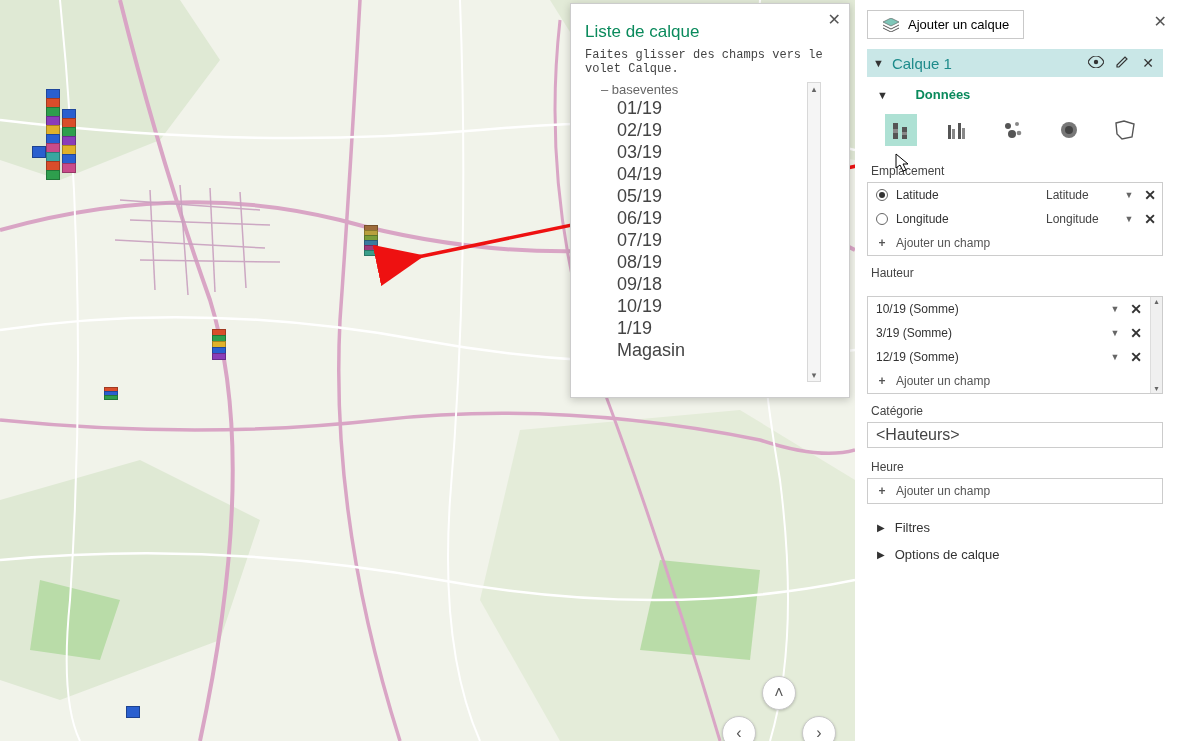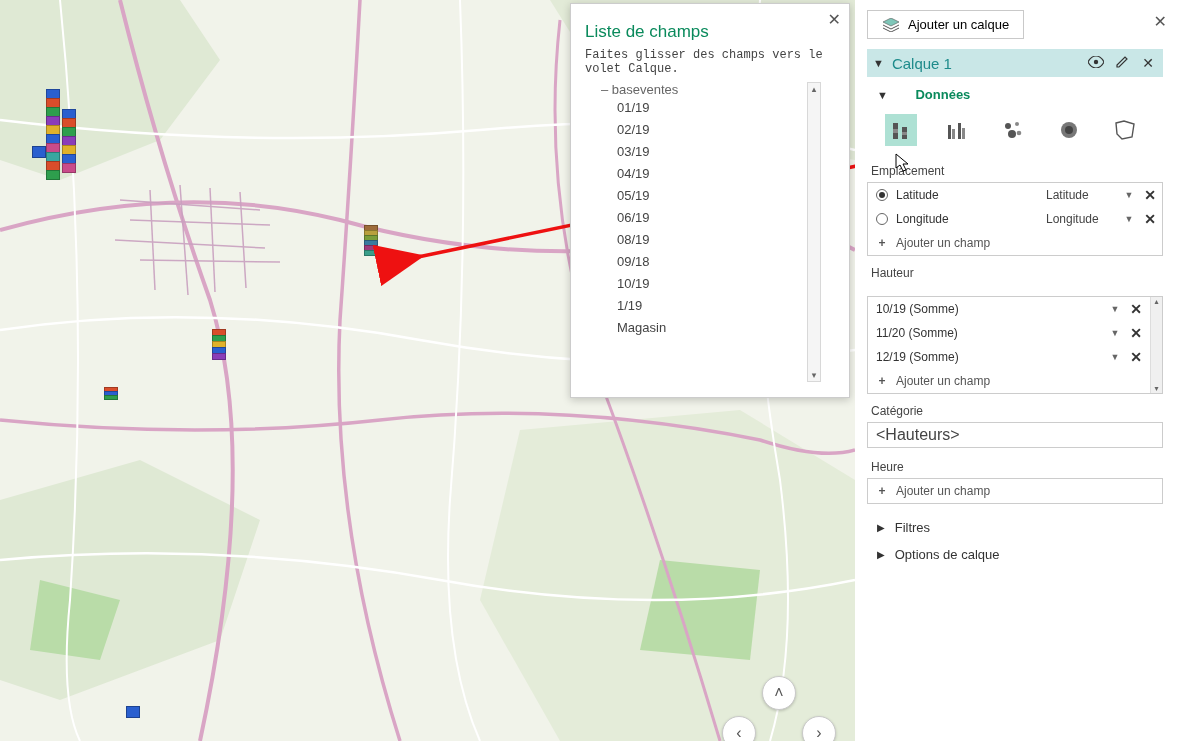--- a/index.html
+++ b/index.html
@@ -10,21 +10,21 @@
   .map-area svg { position:absolute; top:0; left:0; }
 
   
   .field-list { position: absolute; left: 570px; top: 3px; width: 280px; height: 395px; background: #fff; border: 1px solid #ccc; box-shadow: 0 2px 8px rgba(0,0,0,0.2); padding: 10px 14px 10px 14px; }
   .field-list .close-x { position: absolute; right: 8px; top: 6px; font-size: 16px; color: #555; cursor: pointer; font-family: Arial; }
   .field-list h4 { margin: 8px 0 6px 0; font-weight: 400; color: #0a8a5c; font-size: 17px; }
   .field-list .hint { font-size: 12px; color: #444; margin-bottom: 6px; font-family: Liberation Mono, monospace; }
   .field-list .tree { position: relative; height: 300px; overflow: hidden; border-right: 14px solid transparent; }
   .field-list .tree .root { font-size: 13px; color: #666; padding-left: 16px; }
   .field-list ul { list-style: none; margin: 0; padding: 0 0 0 32px; }
-  .field-list li { font-size: 13px; color: #444; line-height: 22px; cursor: grab; }
+  .field-list li { font-size: 18px; color: #444; line-height: 22px; cursor: grab; }
   .scrollbar-v { position:absolute; right:0; top:0; width:14px; height:100%; background:#f5f5f5; border:1px solid #d8d8d8; display:flex; flex-direction:column; justify-content:space-between; align-items:center; }
   .scrollbar-v .arrow { font-size:9px; color:#666; padding:1px; }
   .scrollbar-v .thumb { flex:1; }
 
   
   .right-panel { position:absolute; right:0; top:0; width:324px; height:741px; background:#fff; padding:10px 16px 10px 12px; overflow:hidden; }
   .right-panel .panel-close { position:absolute; right:12px; top:12px; font-size:16px; color:#555; cursor:pointer; }
   .add-layer-btn { display:inline-flex; align-items:center; gap:8px; padding:6px 14px; border:1px solid #c9c9c9; background:#fff; font-size:13px; cursor:pointer; margin-bottom:10px; }
   .add-layer-btn .ic { width:18px; height:14px; display:inline-block; }
 
@@ -174,31 +174,32 @@
   <defs>
     <marker id="arrh" markerWidth="14" markerHeight="12" refX="2" refY="6" orient="auto">
       <path d="M14 0 L0 6 L14 12 Z" fill="#e11"></path>
     </marker>
   </defs>
   <line x1="895" y1="158" x2="418" y2="257" stroke="#e11" stroke-width="3.5" marker-end="url(#arrh)"></line>
 </svg>
 
 <div class="field-list">
   <span class="close-x">✕</span>
-  <h4>Liste de champs</h4>
+  <h4>Liste de calque</h4>
   <div class="hint">Faites glisser des champs vers le volet Calque.</div>
   <div class="tree">
     <div class="root">– <span>baseventes</span></div>
     <ul>
       <li>01/19</li>
       <li>02/19</li>
       <li>03/19</li>
       <li>04/19</li>
       <li>05/19</li>
       <li>06/19</li>
+      <li>07/19</li>
       <li>08/19</li>
       <li>09/18</li>
       <li>10/19</li>
       <li>1/19</li>
       <li>Magasin</li>
     </ul>
     <div class="scrollbar-v">
       <span class="arrow">▴</span>
       <span class="thumb"></span>
       <span class="arrow">▾</span>
@@ -305,21 +306,21 @@
 
   
   <div class="group-label">Hauteur</div>
   <div class="field-box hauteur-box">
     <div class="row">
       <span class="fname">10/19 (Somme)</span>
       <span class="dd">▼</span>
       <span class="del">✕</span>
     </div>
     <div class="row">
-      <span class="fname">11/20 (Somme)</span>
+      <span class="fname">3/19 (Somme)</span>
       <span class="dd">▼</span>
       <span class="del">✕</span>
     </div>
     <div class="row">
       <span class="fname">12/19 (Somme)</span>
       <span class="dd">▼</span>
       <span class="del">✕</span>
     </div>
     <div class="row add">
       <span class="plus">+</span>

